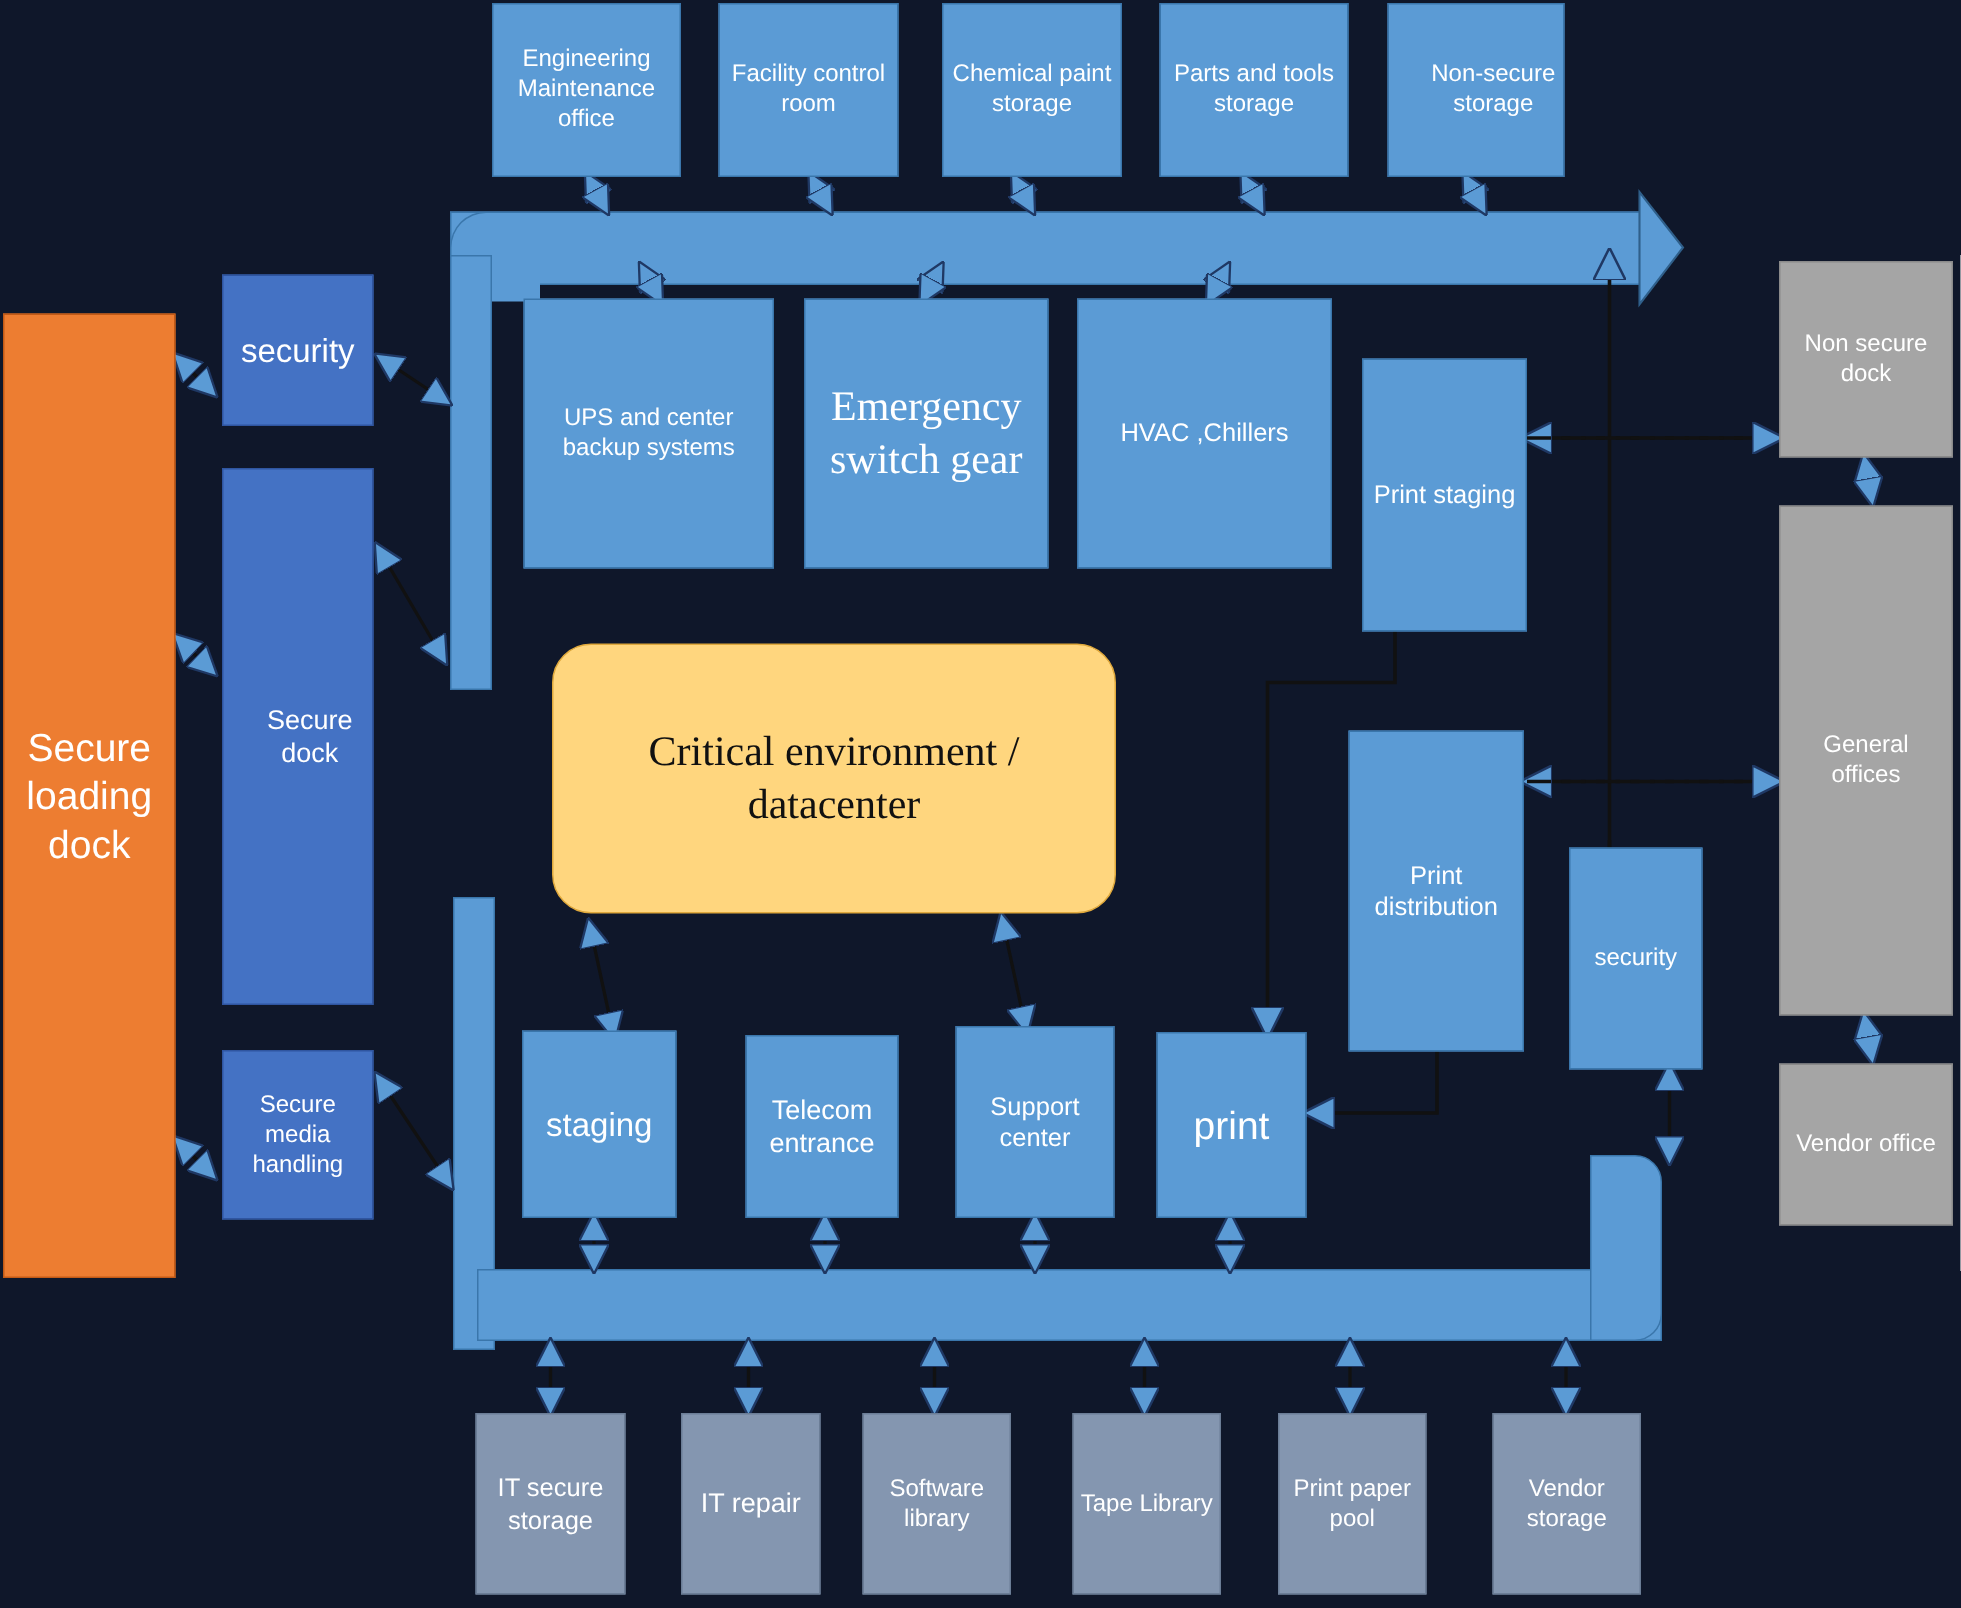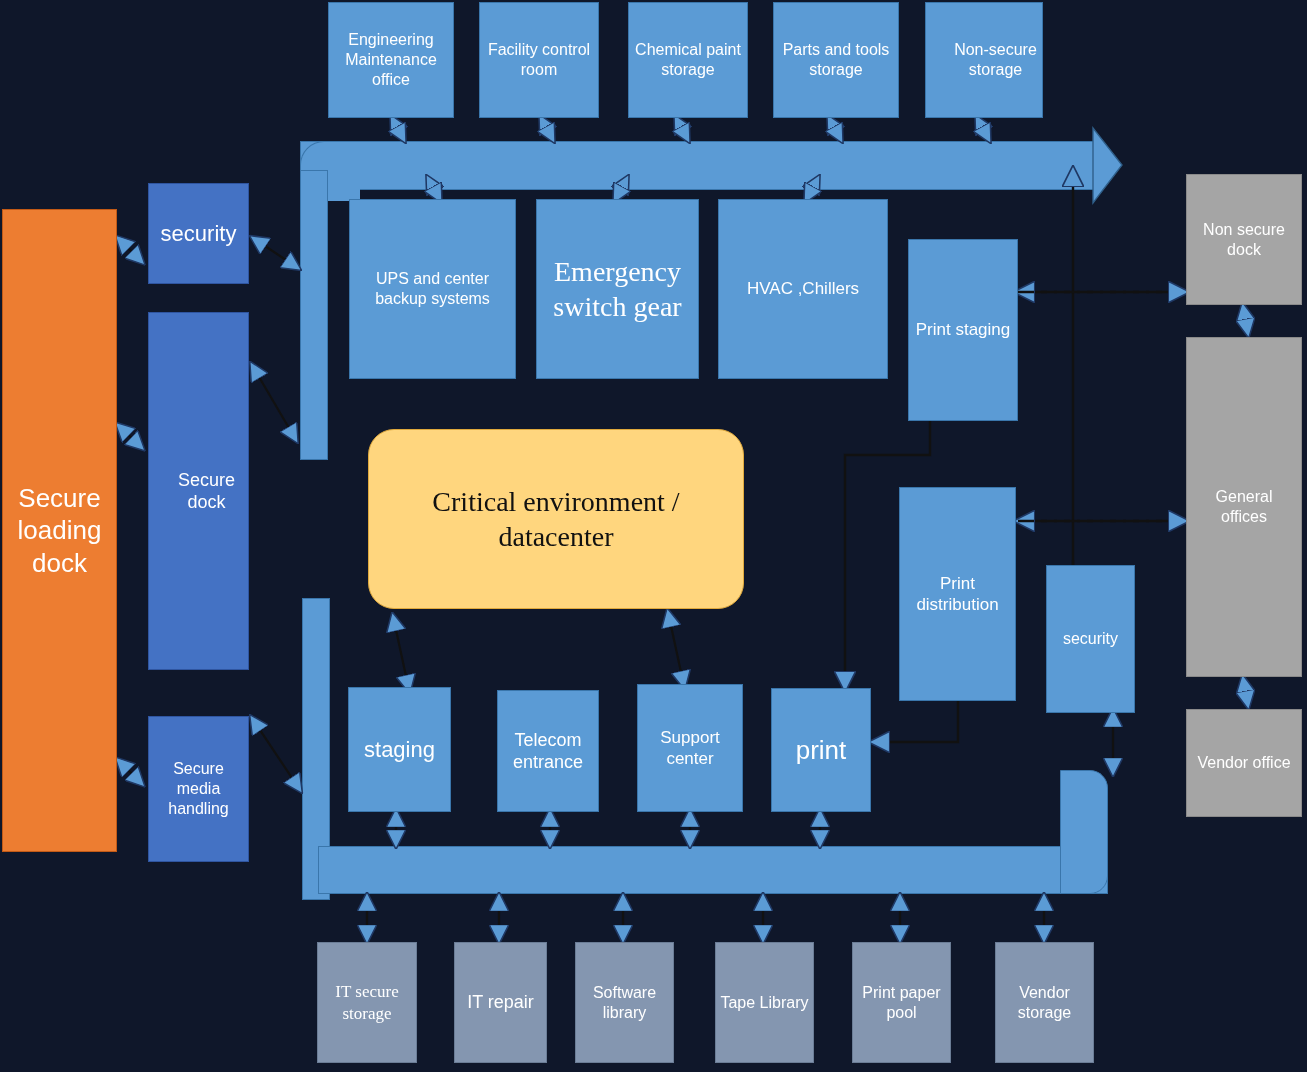--- a/index.html
+++ b/index.html
@@ -123,21 +123,21 @@
 
   <div class="node orange t24" style="left:2px;top:183px;width:115px;height:643px;margin-top:26px;">
     <span>Secure loading dock</span>
   </div>
   <div class="node dblue t20" style="left:148px;top:183px;width:101px;height:101px;">
     <span>security</span>
   </div>
   <div class="node dblue t16" style="left:148px;top:312px;width:101px;height:358px;padding-left:20px;">
     <span>Secure dock</span>
   </div>
-  <div class="node dblue t14" style="left:148px;top:716px;width:101px;height:146px;">
+  <div class="node dblue t14" style="left:148px;top:700px;width:101px;height:113px;">
     <span>Secure media handling</span>
   </div>
 
   <div class="node blue t17 narrow" style="left:349px;top:199px;width:167px;height:180px;">
     <span>UPS and center backup systems</span>
   </div>
   <div class="node blue t26 narrow" style="left:536px;top:199px;width:163px;height:180px;">
     <span>Emergency switch gear</span>
   </div>
   <div class="node blue t15 narrow" style="left:718px;top:199px;width:170px;height:180px;">
@@ -174,21 +174,21 @@
   <div class="node gray t17" style="left:1186px;top:174px;width:116px;height:131px;">
     <span>Non secure dock</span>
   </div>
   <div class="node gray t17" style="left:1186px;top:337px;width:116px;height:340px;">
     <span>General offices</span>
   </div>
   <div class="node gray t17" style="left:1186px;top:709px;width:116px;height:108px;">
     <span>Vendor office</span>
   </div>
 
-  <div class="node bgray t15 narrow" style="left:317px;top:942px;width:100px;height:121px;font-family:Liberation Serif, serif;">
+  <div class="node bgray t15 narrow" style="left:317px;top:942px;width:100px;height:121px;">
     <span>IT secure storage</span>
   </div>
   <div class="node bgray t16 narrow" style="left:454px;top:942px;width:93px;height:121px;">
     <span>IT repair</span>
   </div>
   <div class="node bgray t17 narrow" style="left:575px;top:942px;width:99px;height:121px;">
     <span>Software library</span>
   </div>
   <div class="node bgray t17 narrow" style="left:715px;top:942px;width:99px;height:121px;">
     <span>Tape Library</span>

